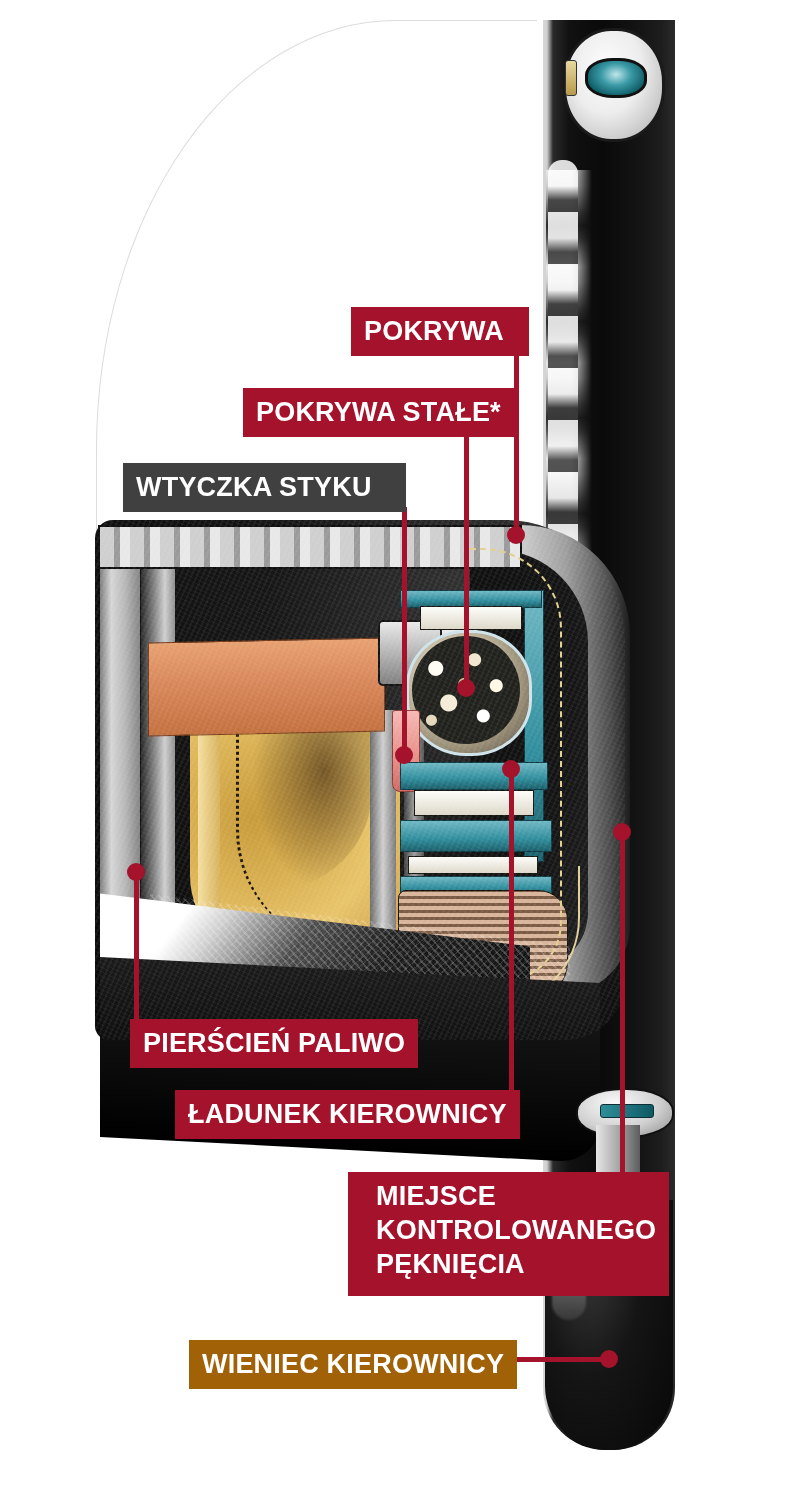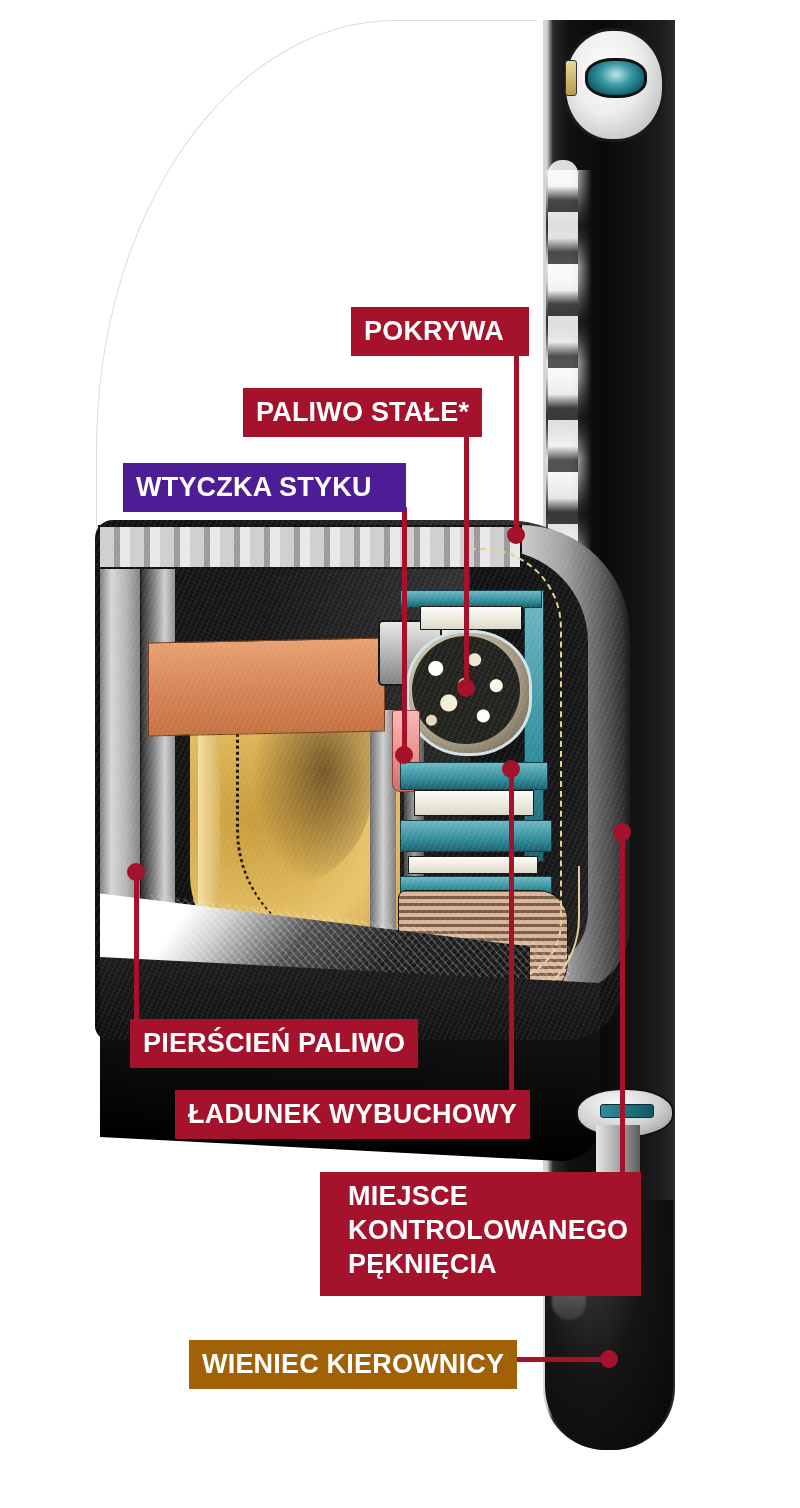--- a/index.html
+++ b/index.html
@@ -344,41 +344,41 @@
 
   <div id="callouts">
       <div class="callout">
         <div class="leader" style="left: 513.5px; top: 331px; width: 5px; height: 184px; background: rgb(164, 18, 43);"></div>
         <div class="dot" style="left: 507px; top: 506px; width: 18px; height: 18px; background: rgb(164, 18, 43);"></div>
         <div class="clabel" style="left: 351px; top: 287px; min-width: 152px; min-height: 29px; background: rgb(164, 18, 43); color: rgb(255, 255, 255);">POKRYWA</div>
       </div>
       <div class="callout">
         <div class="leader" style="left: 463.5px; top: 412px; width: 5px; height: 256px; background: rgb(164, 18, 43);"></div>
         <div class="dot" style="left: 457px; top: 659px; width: 18px; height: 18px; background: rgb(164, 18, 43);"></div>
-        <div class="clabel" style="left: 243px; top: 368px; min-width: 198px; min-height: 29px; background: rgb(164, 18, 43); color: rgb(255, 255, 255);">PALIWO STAŁE*</div>
+        <div class="clabel" style="left: 243px; top: 368px; min-width: 198px; min-height: 29px; background: rgb(164, 18, 43); color: rgb(255, 255, 255);">POKRYWA STAŁE*</div>
       </div>
       <div class="callout">
         <div class="leader" style="left: 401.5px; top: 487px; width: 5px; height: 248px; background: rgb(164, 18, 43);"></div>
         <div class="dot" style="left: 395px; top: 726px; width: 18px; height: 18px; background: rgb(164, 18, 43);"></div>
-        <div class="clabel" style="left: 123px; top: 443px; min-width: 257px; min-height: 29px; background: #4c1d95; color: rgb(255, 255, 255);">WTYCZKA STYKU</div>
+        <div class="clabel" style="left: 123px; top: 443px; min-width: 257px; min-height: 29px; background: #404040; color: rgb(255, 255, 255);">WTYCZKA STYKU</div>
       </div>
       <div class="callout">
         <div class="leader" style="left: 133.5px; top: 852px; width: 5px; height: 147px; background: rgb(164, 18, 43);"></div>
         <div class="dot" style="left: 127px; top: 843px; width: 18px; height: 18px; background: rgb(164, 18, 43);"></div>
         <div class="clabel" style="left: 130px; top: 999px; min-width: 242px; min-height: 29px; background: rgb(164, 18, 43); color: rgb(255, 255, 255);">PIERŚCIEŃ PALIWO</div>
       </div>
       <div class="callout">
         <div class="leader" style="left: 508.5px; top: 749px; width: 5px; height: 321px; background: rgb(164, 18, 43);"></div>
         <div class="dot" style="left: 502px; top: 740px; width: 18px; height: 18px; background: rgb(164, 18, 43);"></div>
-        <div class="clabel" style="left: 175px; top: 1070px; min-width: 319px; min-height: 29px; background: rgb(164, 18, 43); color: rgb(255, 255, 255);">ŁADUNEK WYBUCHOWY</div>
+        <div class="clabel" style="left: 175px; top: 1070px; min-width: 319px; min-height: 29px; background: rgb(164, 18, 43); color: rgb(255, 255, 255);">ŁADUNEK KIEROWNICY</div>
       </div>
       <div class="callout">
         <div class="leader" style="left: 619.5px; top: 812px; width: 5px; height: 340px; background: rgb(164, 18, 43);"></div>
         <div class="dot" style="left: 613px; top: 803px; width: 18px; height: 18px; background: rgb(164, 18, 43);"></div>
-        <div class="clabel" style="left: 320px; top: 1152px; min-width: 274px; min-height: 109px; background: rgb(164, 18, 43); color: rgb(255, 255, 255); padding-left: 28px;">MIEJSCE
+        <div class="clabel" style="left: 348px; top: 1152px; min-width: 274px; min-height: 109px; background: rgb(164, 18, 43); color: rgb(255, 255, 255); padding-left: 28px;">MIEJSCE
 KONTROLOWANEGO
 PĘKNIĘCIA</div>
       </div>
       <div class="callout">
         <div class="leader" style="left: 507px; top: 1336.5px; width: 102px; height: 5px; background: rgb(164, 18, 43);"></div>
         <div class="dot" style="left: 600px; top: 1330px; width: 18px; height: 18px; background: rgb(164, 18, 43);"></div>
         <div class="clabel" style="left: 189px; top: 1320px; min-width: 292px; min-height: 29px; background: #a16207; color: rgb(255, 255, 255);">WIENIEC KIEROWNICY</div>
       </div>
     </div>
 

